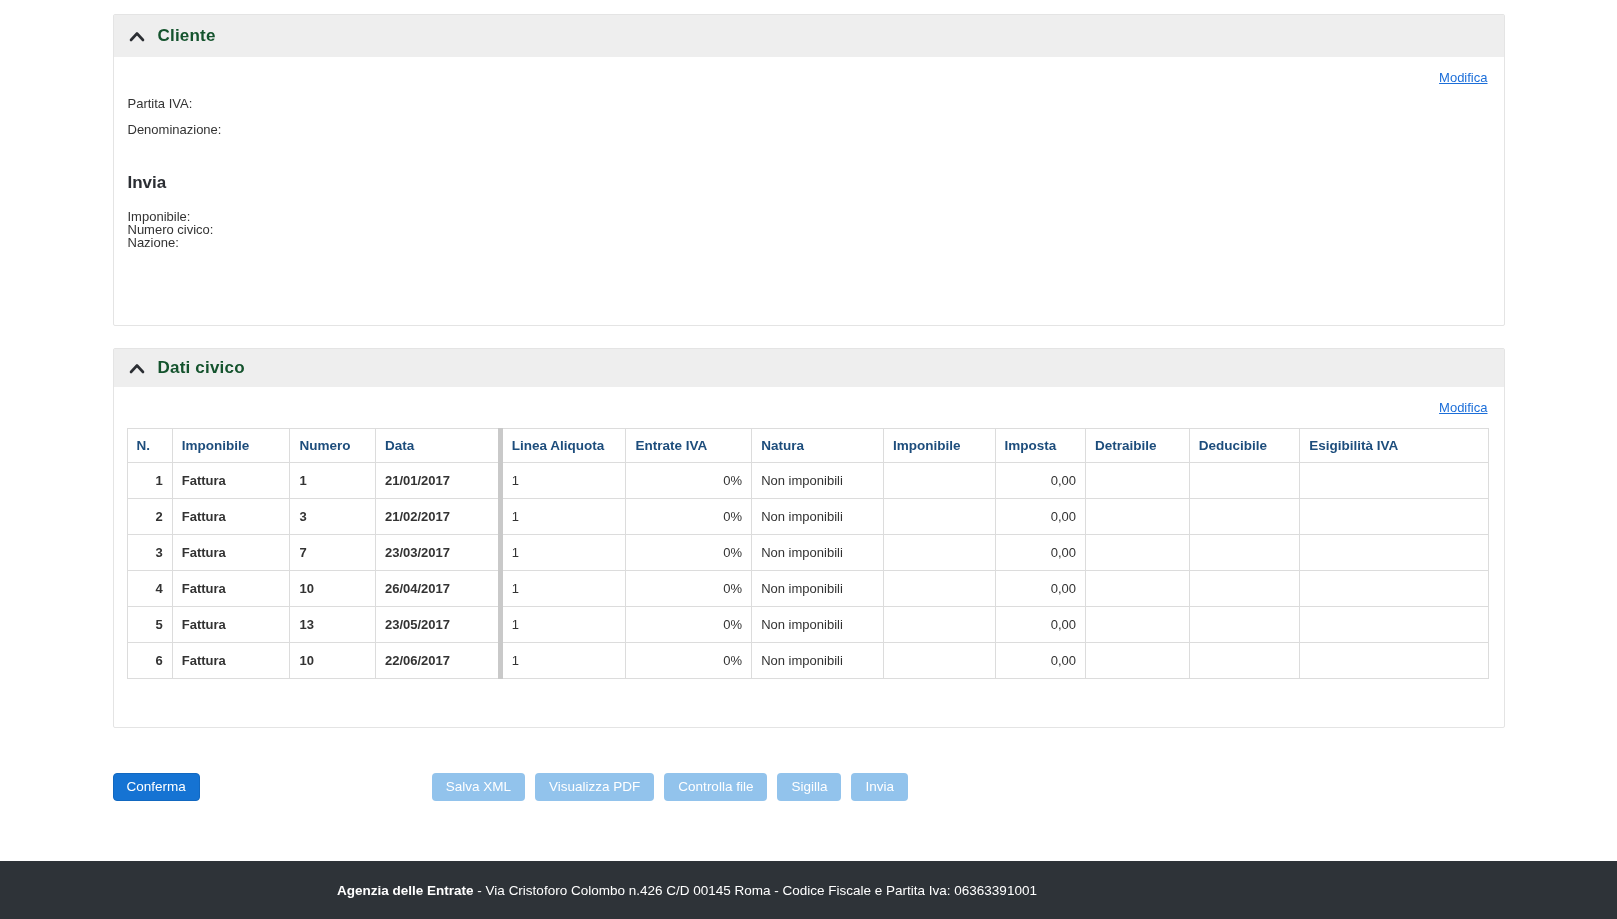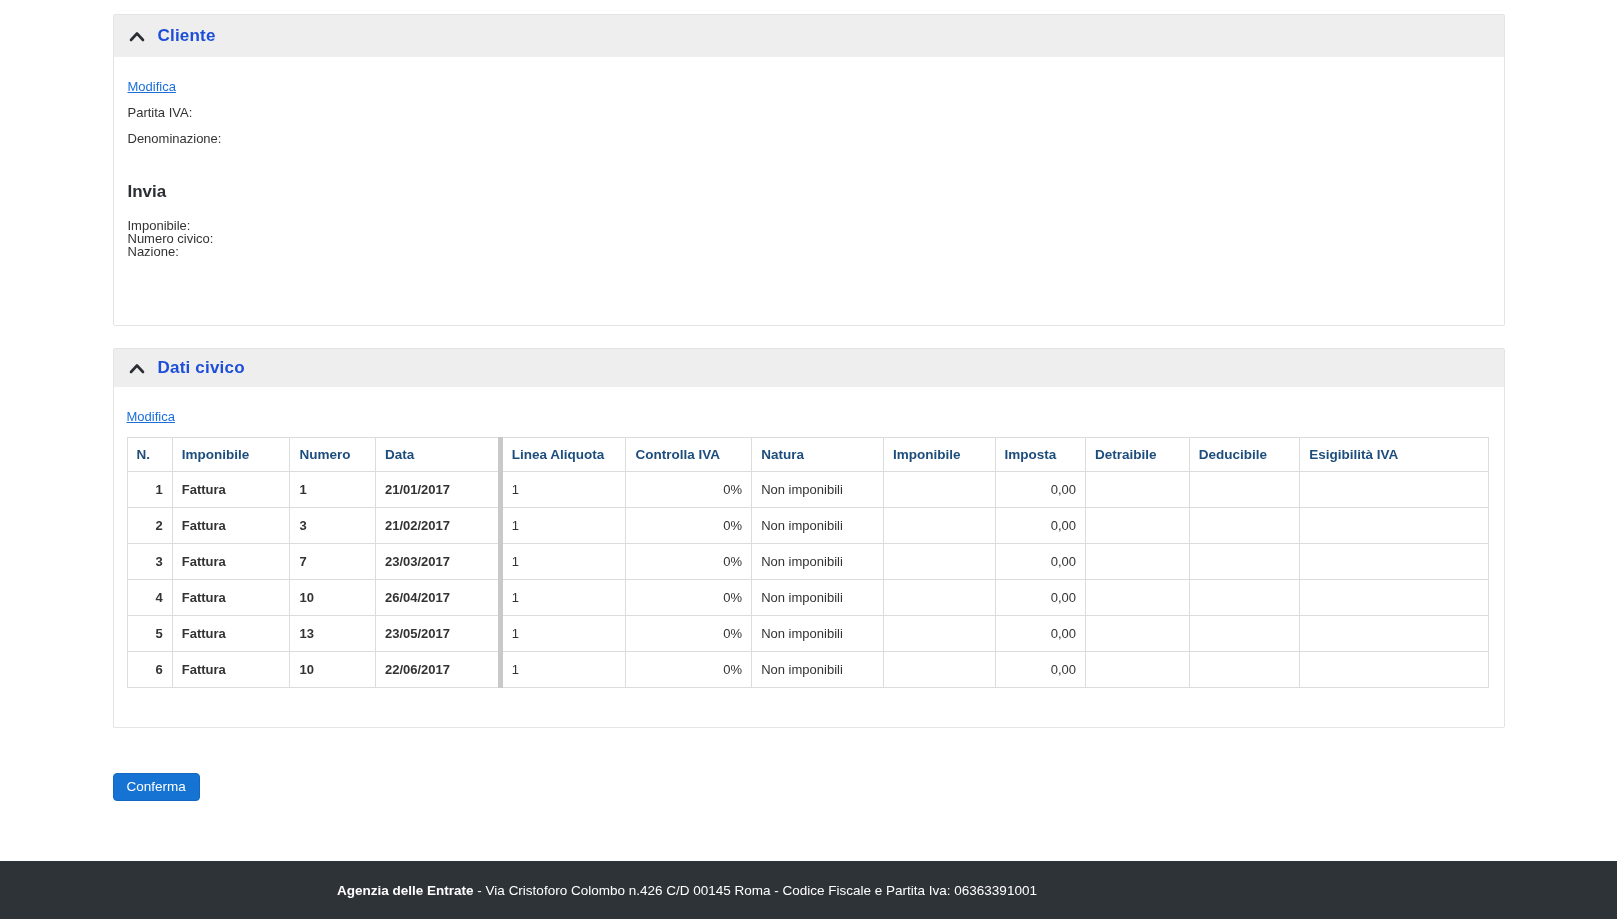--- a/index.html
+++ b/index.html
@@ -11,28 +11,28 @@
   .container { width:1392px; margin:0 auto; padding-top:14px; }
 
   
   .panel { border:1px solid #e4e4e4; border-radius:2px; background:#fff; }
   .panel-header {
     display:flex; align-items:center; gap:13px; padding:0 15px;
     background:#eeeeee; cursor:pointer;
   }
   .panel-cliente .panel-header { height:42px; }
   .panel-dati .panel-header { height:38px; }
-  .panel-title { font-size:17px; font-weight:700; color:#1d4ed8; letter-spacing:.2px; }
+  .panel-title { font-size:17px; font-weight:700; color:#14532d; letter-spacing:.2px; }
   .chev { display:inline-flex; width:16px; height:13px; }
 
   .panel-cliente { margin-bottom:22px; }
   .panel-cliente .panel-body { height:268px; padding:0 16px 0 14px; }
   .panel-dati .panel-body { height:340px; padding:0 16px 0 13px; }
 
-  .modify-row { text-align:left; padding-top:22px; line-height:14px; }
+  .modify-row { text-align:right; padding-top:13px; line-height:14px; }
   .modify-link { color:#1b6ed9; font-size:13px; text-decoration:underline; cursor:pointer; }
 
   .field-label { font-size:13px; color:#333; line-height:13px; }
   .fl-partita { margin-top:12px; }
   .fl-denominazione { margin-top:13px; }
   .sede-title { margin-top:36px; font-size:17px; font-weight:700; color:#2b2e33; line-height:21px; }
   .fl-indirizzo { margin-top:17px; }
   .fl-civico, .fl-comune, .fl-nazione { }
 
   
@@ -121,21 +121,21 @@
               <col style="width: 110px;">
               <col style="width: 187px;">
             </colgroup>
           <thead>
             <tr>
                 <th>N.</th>
                 <th>Imponibile</th>
                 <th>Numero</th>
                 <th class="col-divider">Data</th>
                 <th>Linea Aliquota</th>
-                <th>Controlla IVA</th>
+                <th>Entrate IVA</th>
                 <th>Natura</th>
                 <th>Imponibile</th>
                 <th>Imposta</th>
                 <th>Detraibile</th>
                 <th>Deducibile</th>
                 <th>Esigibilità IVA</th>
               </tr>
           </thead>
           <tbody>
               <tr>
@@ -222,20 +222,27 @@
                 <td style="text-align: left;"></td>
                 <td style="text-align: left;"></td>
               </tr>
             </tbody>
         </table>
       </div>
     </div>
 
     <div class="actions">
       <button class="btn btn-primary">Conferma</button>
+      <div class="btn-group">
+        <button class="btn btn-disabled" aria-disabled="true">Salva XML</button>
+        <button class="btn btn-disabled" aria-disabled="true">Visualizza PDF</button>
+        <button class="btn btn-disabled" aria-disabled="true">Controlla file</button>
+        <button class="btn btn-disabled" aria-disabled="true">Sigilla</button>
+        <button class="btn btn-disabled" aria-disabled="true">Invia</button>
+      </div>
     </div>
   </div>
 
   <div class="footer">
     <div class="footer-inner">
       <span class="footer-org">Agenzia delle Entrate</span><span> - Via Cristoforo Colombo n.426 C/D 00145 Roma - Codice Fiscale e Partita Iva: 06363391001</span>
     </div>
   </div>
 </div>
 

